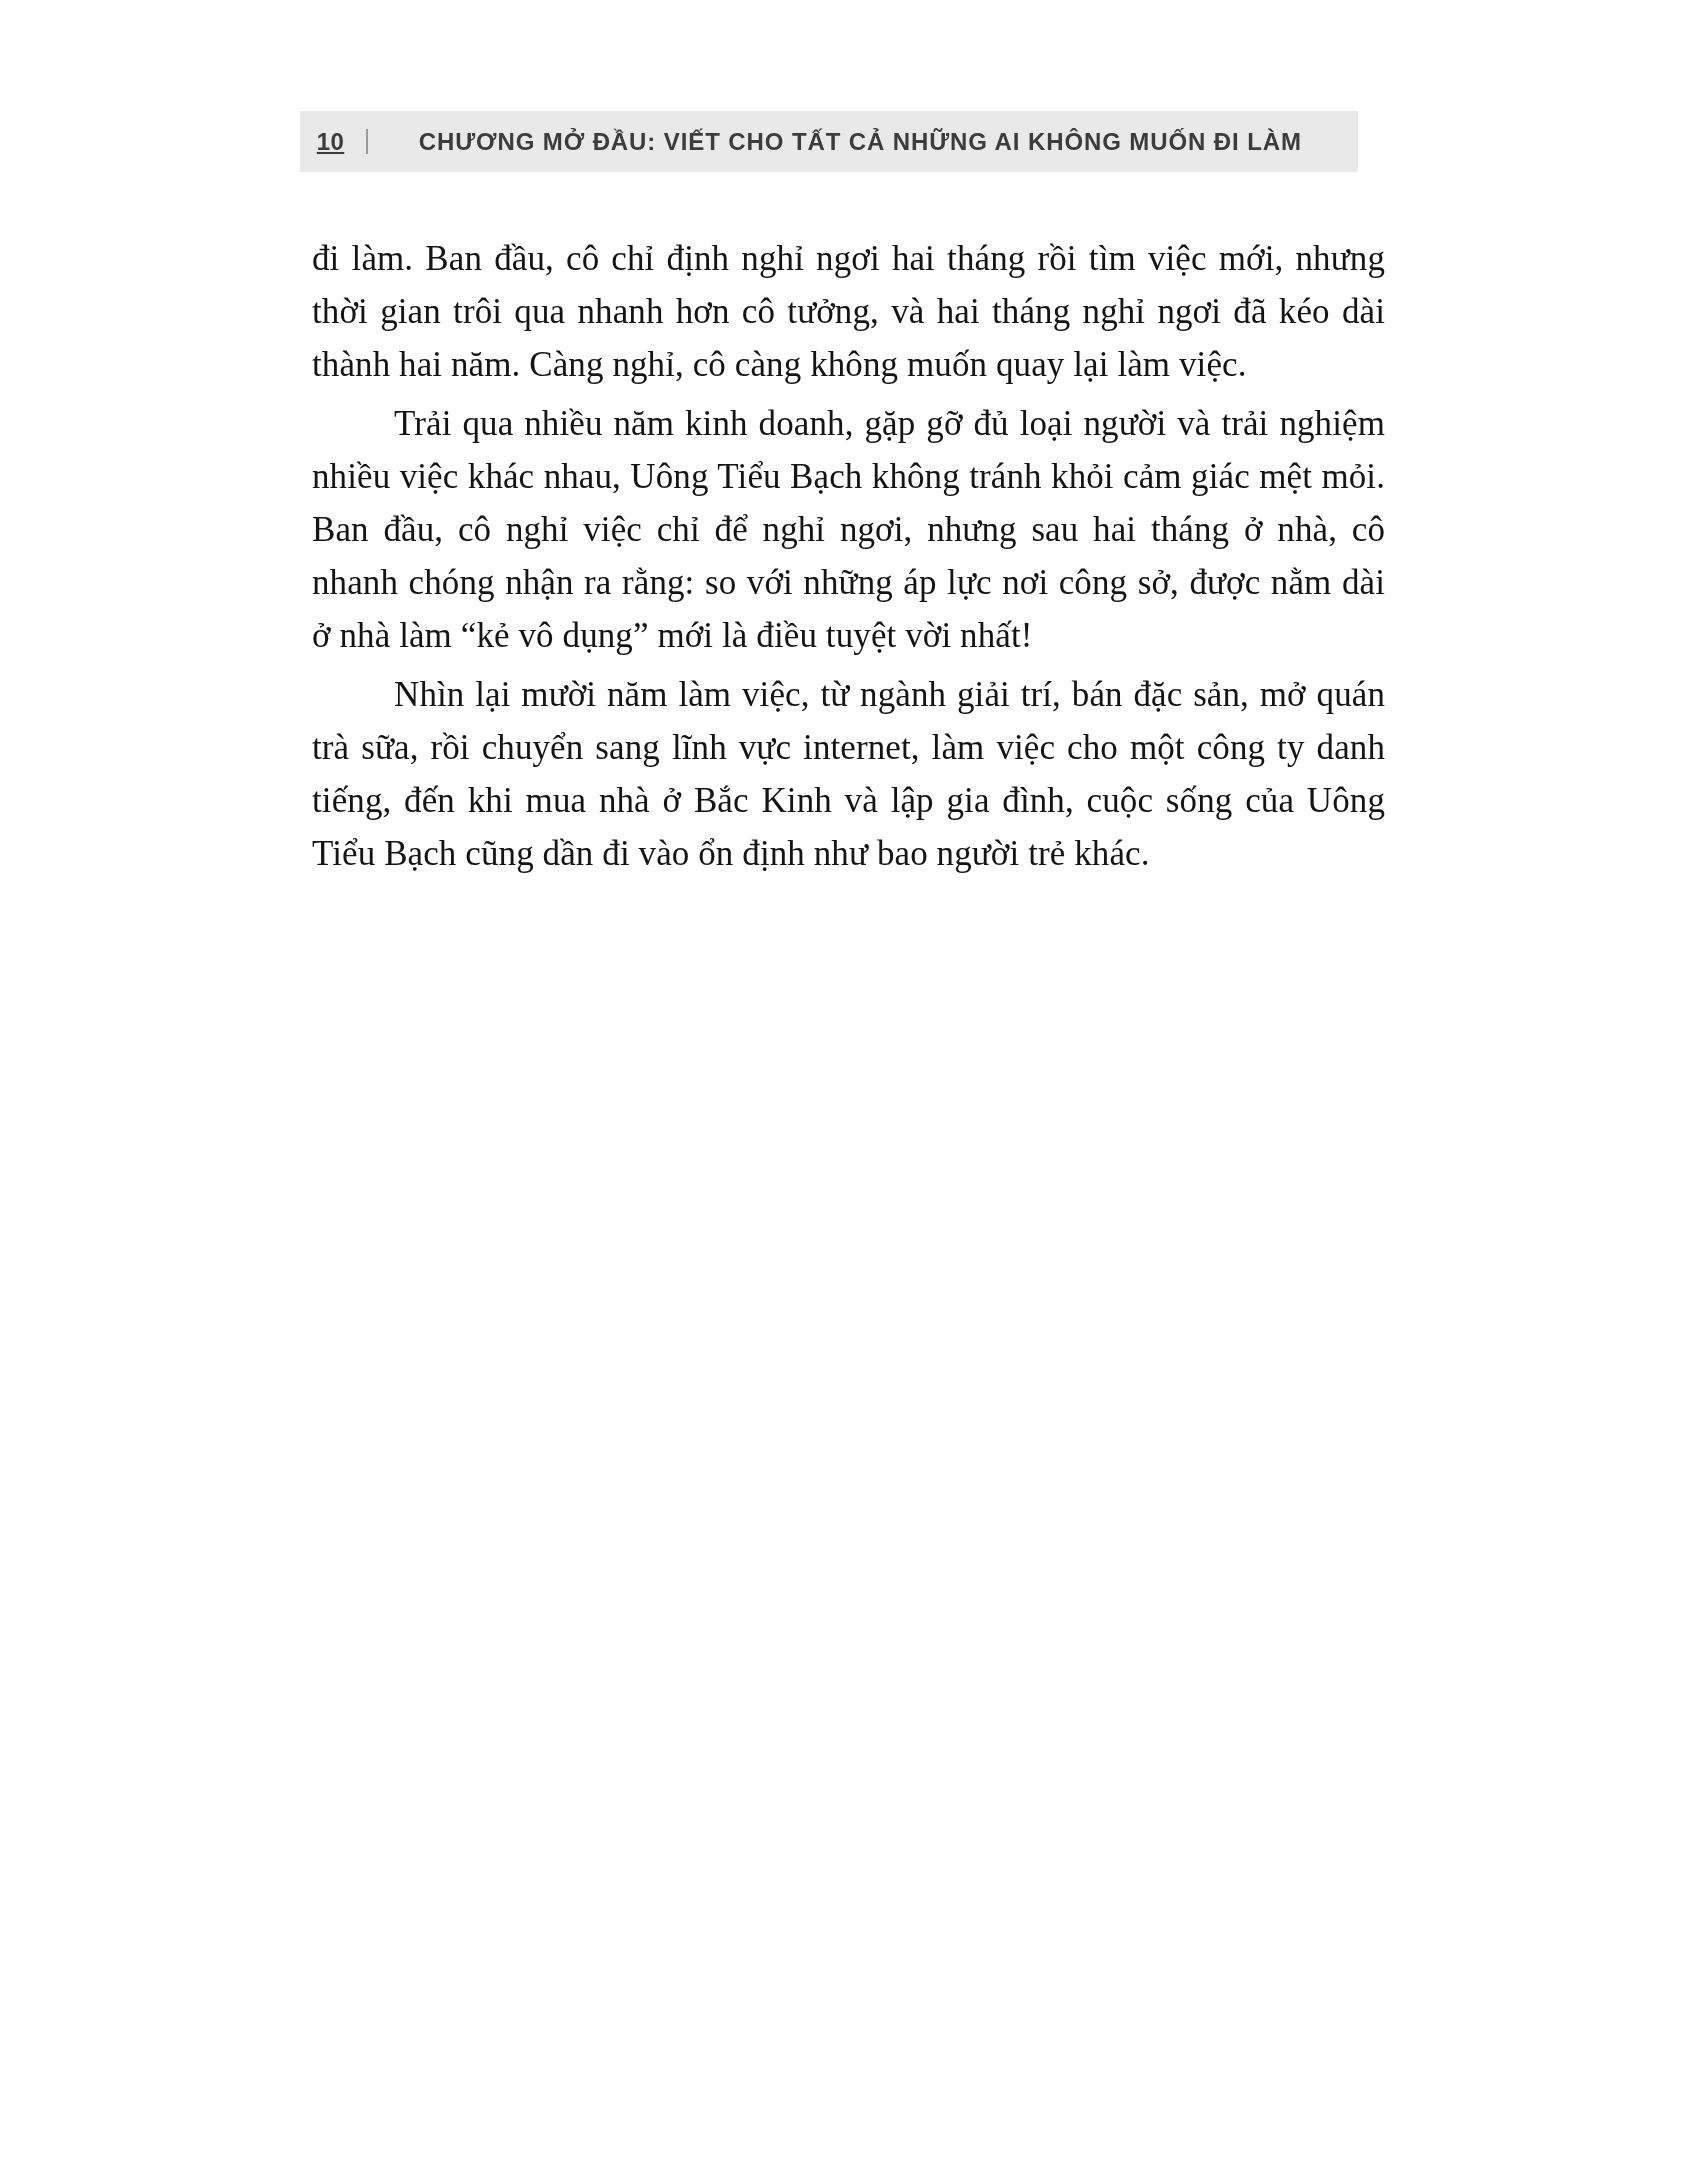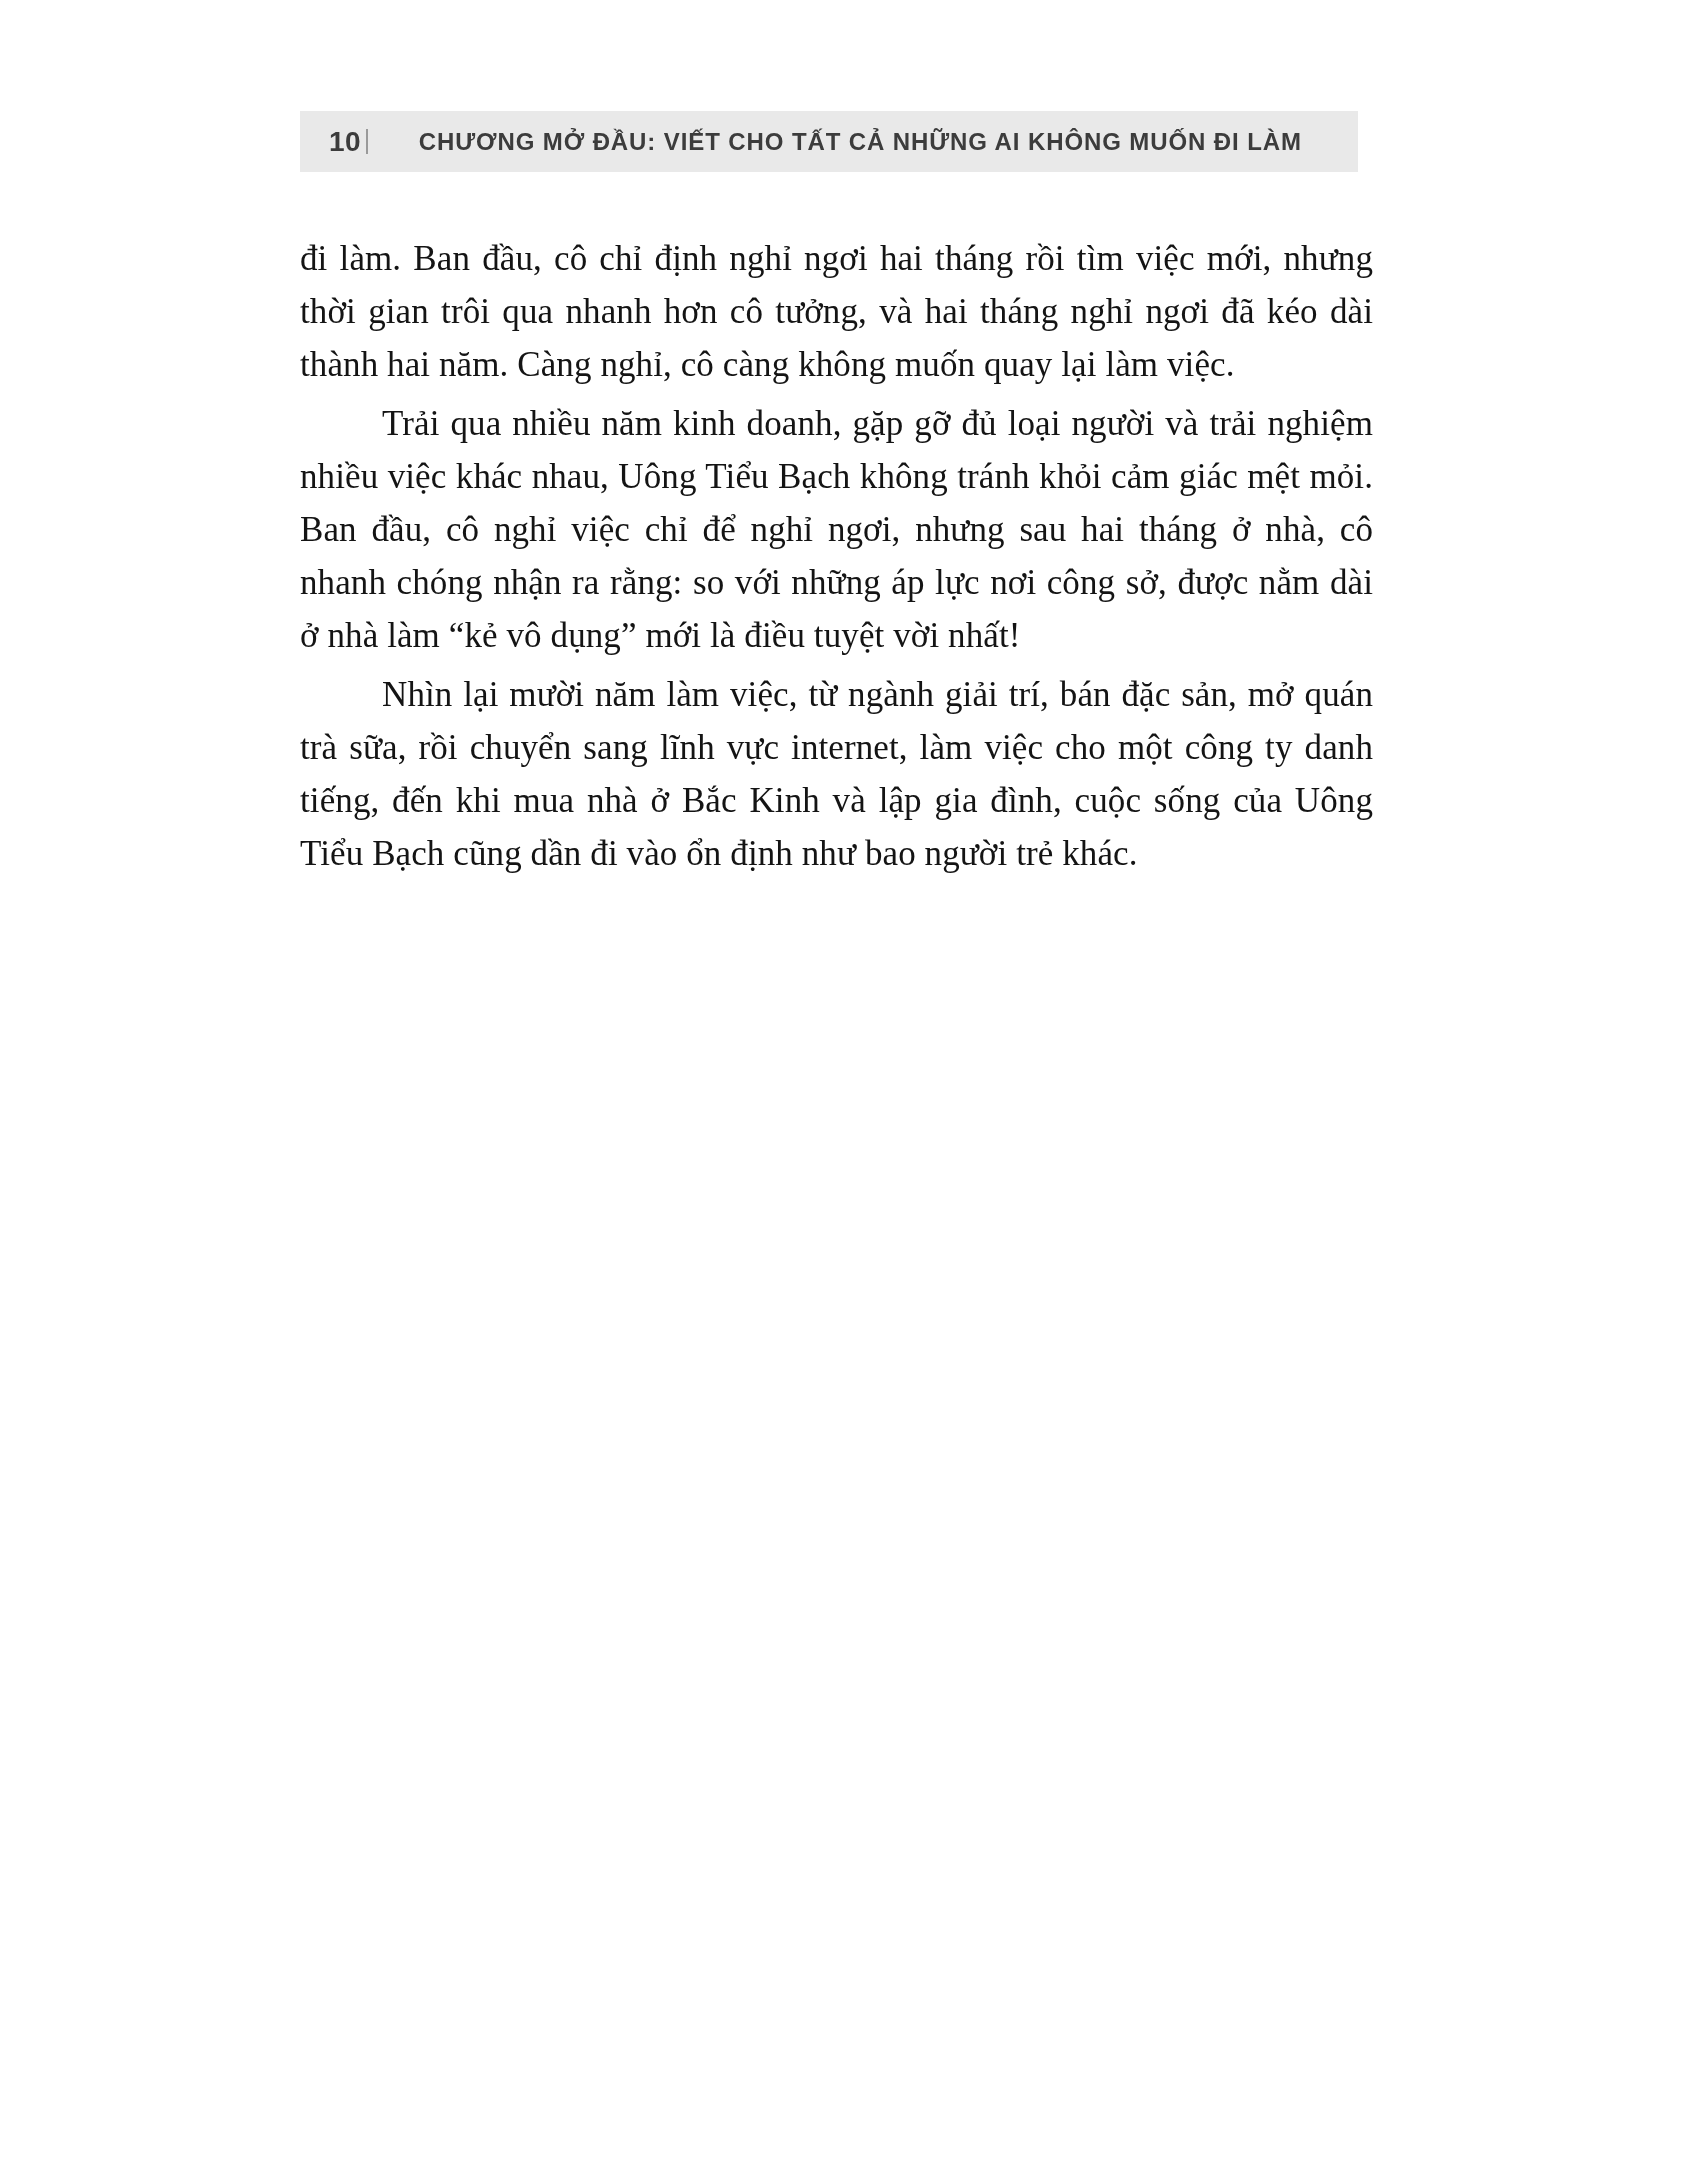--- a/index.html
+++ b/index.html
@@ -26,26 +26,27 @@
     top: 111px;
     width: 1058px;
     height: 61px;
     background: #e9e9e9;
     display: flex;
     align-items: center;
   }
 
   .header-pagenum {
     width: 61px;
-    text-align: right;
+    text-align: center;
     font-family: "Liberation Sans", sans-serif;
-    font-size: 28px;
+    font-size: 24px;
     font-weight: 700;
     color: #3c3c3c;
     letter-spacing: 0.4px;
+    text-decoration: underline;
   }
 
   .header-rule {
     width: 1.7px;
     height: 25.6px;
     background: #9a9a9a;
     margin-left: 5.1px;
     margin-right: 51px;
   }
 
@@ -54,21 +55,21 @@
     font-size: 24px;
     font-weight: 700;
     letter-spacing: 0.9px;
     color: #3c3c3c;
     white-space: nowrap;
   }
 
   
   .body-col {
     position: absolute;
-    left: 300px;
+    left: 312px;
     top: 232px;
     width: 1073px;
   }
 
   p.para {
     margin: 0 0 5.1px 0;
     font-size: 35px;
     line-height: 1.52;
     text-align: justify;
     text-justify: inter-word;

